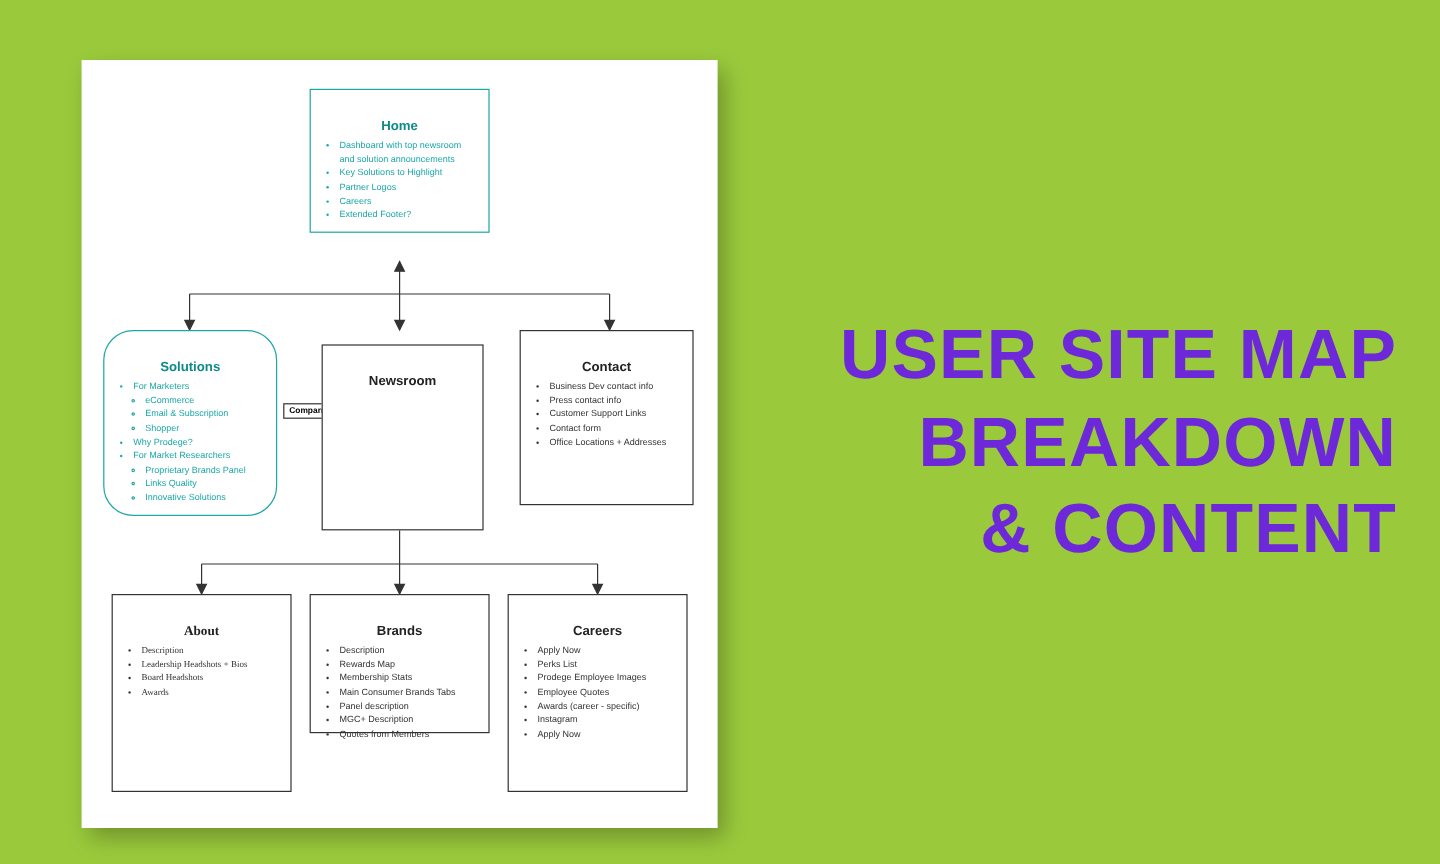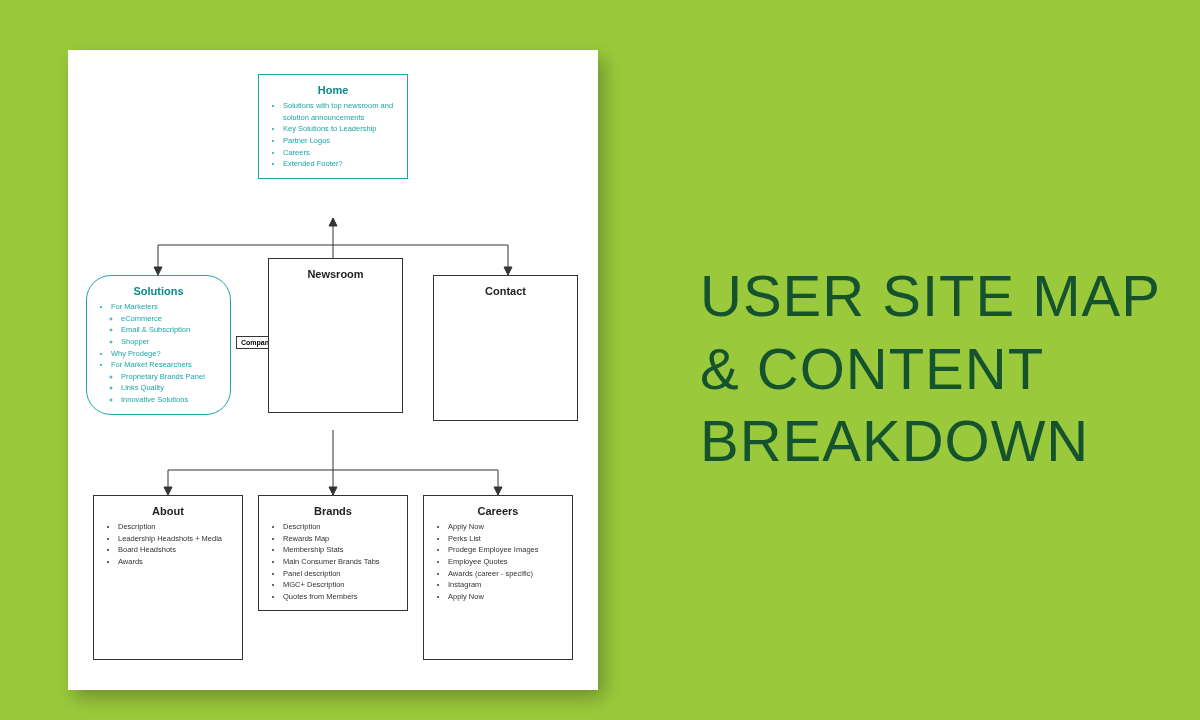--- a/index.html
+++ b/index.html
@@ -8,40 +8,41 @@
     height: 720px;
     background: #9aca3c;
     font-family: 'Helvetica Neue', Helvetica, Arial, sans-serif;
     overflow: hidden;
     position: relative;
   }
   .title-block {
     position: absolute;
     left: 700px;
     top: 260px;
-    color: #14532d;
+    color: #6d28d9;
     font-size: 58px;
-    font-weight: 400;
+    font-weight: 700;
     line-height: 1.25;
     letter-spacing: 1px;
+    text-align: right;
   }
   .paper {
     position: absolute;
     left: 68px;
     top: 50px;
     width: 530px;
     height: 640px;
     background: #fff;
     box-shadow: 6px 8px 18px rgba(0,0,0,0.28);
     padding: 10px;
   }
   .node {
     position: absolute;
     border: 1px solid #333;
-    padding: 9px 10px 8px 10px;
+    padding: 24px 10px 8px 10px;
     background: #fff;
   }
   .node.teal { border-color: #1ca6a6; }
   .node h3 {
     font-size: 11px;
     font-weight: 700;
     text-align: center;
     margin-bottom: 4px;
     color: #222;
   }
@@ -72,22 +73,22 @@
     width: 100%;
     height: 100%;
     pointer-events: none;
   }
 </style>
 </head>
 <body>
 
 <div class="title-block">
   <div>USER SITE MAP</div>
+  <div>BREAKDOWN</div>
   <div>&amp; CONTENT</div>
-  <div>BREAKDOWN</div>
 </div>
 
 <div class="paper">
 
   <svg class="connectors">
     <g stroke="#333" stroke-width="1" fill="none">
 
       <line x1="265" y1="168" x2="265" y2="195"></line>
       <polygon points="265,168 261,176 269,176" fill="#333"></polygon>
 
@@ -111,22 +112,22 @@
       <line x1="265" y1="420" x2="265" y2="445"></line>
       <polygon points="265,445 261,437 269,437" fill="#333"></polygon>
       <line x1="430" y1="420" x2="430" y2="445"></line>
       <polygon points="430,445 426,437 434,437" fill="#333"></polygon>
     </g>
   </svg>
 
   <div class="node teal" style="left:190px; top:24px; width:150px;">
     <h3>Home</h3>
     <ul>
-        <li>Solutions with top newsroom and solution announcements</li>
-        <li>Key Solutions to Leadership</li>
+        <li>Dashboard with top newsroom and solution announcements</li>
+        <li>Key Solutions to Highlight</li>
         <li>Partner Logos</li>
         <li>Careers</li>
         <li>Extended Footer?</li>
       </ul>
   </div>
 
   <div class="node teal" style="left:18px; top:225px; width:145px;border-radius:25px;">
     <h3>Solutions</h3>
     <ul>
         <li>For Marketers<ul>
@@ -138,33 +139,40 @@
         <li>For Market Researchers<ul>
             <li>Proprietary Brands Panel</li>
             <li>Links Quality</li>
             <li>Innovative Solutions</li>
           </ul></li>
       </ul>
   </div>
 
   <div class="company-label" style="left:168px; top:286px;">Company</div>
 
-  <div class="node" style="left:200px; top:208px; width:135px; height:155px;">
+  <div class="node" style="left:200px; top:237px; width:135px; height:155px;">
     <h3>Newsroom</h3>
   </div>
 
   <div class="node" style="left:365px; top:225px; width:145px; height:146px;">
     <h3>Contact</h3>
-  </div>
-
-  <div class="node" style="left:25px; top:445px; width:150px; height:165px;">
+    <ul>
+        <li>Business Dev contact info</li>
+        <li>Press contact info</li>
+        <li>Customer Support Links</li>
+        <li>Contact form</li>
+        <li>Office Locations + Addresses</li>
+      </ul>
+  </div>
+
+  <div class="node" style="left:25px; top:445px; width:150px; height:165px;font-family:Liberation Serif, serif;">
     <h3>About</h3>
     <ul>
         <li>Description</li>
-        <li>Leadership Headshots + Media</li>
+        <li>Leadership Headshots + Bios</li>
         <li>Board Headshots</li>
         <li>Awards</li>
       </ul>
   </div>
 
   <div class="node" style="left:190px; top:445px; width:150px; height:116px;">
     <h3>Brands</h3>
     <ul>
         <li>Description</li>
         <li>Rewards Map</li>

